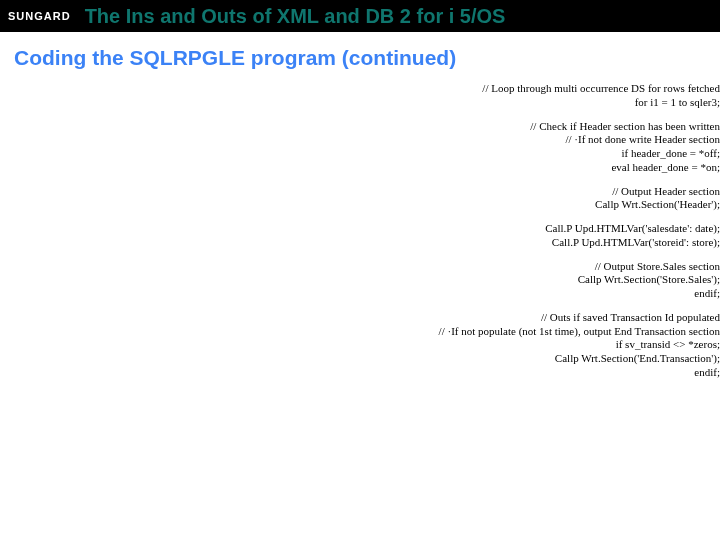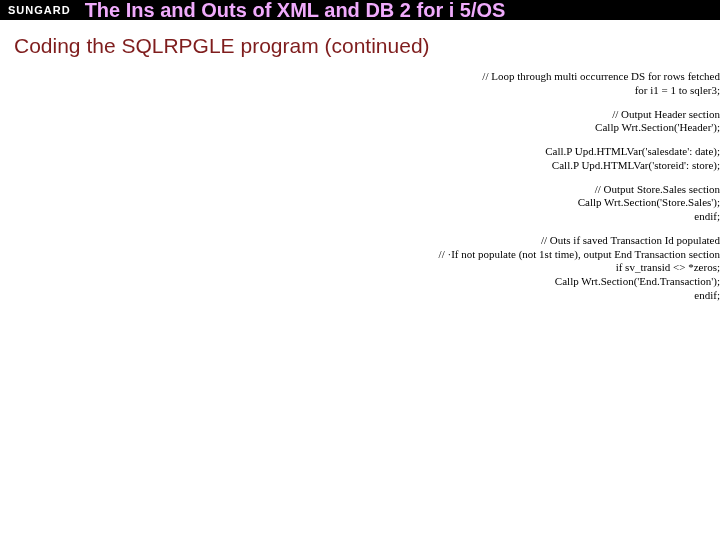--- a/index.html
+++ b/index.html
@@ -7,41 +7,41 @@
     padding: 0;
     width: 720px;
     height: 540px;
     background: white;
     font-family: Arial, sans-serif;
     overflow: hidden;
   }
   .header-bar {
     background: black;
     color: white;
-    height: 20px;
+    height: 32px;
     display: flex;
     align-items: center;
   }
   .logo-box {
     font-size: 11px;
     font-weight: bold;
     letter-spacing: 1px;
     padding: 0 10px 0 8px;
     color: white;
   }
   .header-title {
     font-size: 20px;
     font-weight: bold;
-    color: #f0abfc;
+    color: #0f766e;
     margin-left: 4px;
   }
   .section-title {
     font-size: 21px;
-    font-weight: normal;
-    color: #7f1d1d;
+    font-weight: bold;
+    color: #3b82f6;
     margin: 14px 0 12px 14px;
   }
   .code-block {
     margin-left: 36px;
     font-family: "Times New Roman", serif;
     font-size: 11px;
     line-height: 1.25;
     color: black;
   }
   .para {
@@ -58,20 +58,26 @@
 </div>
 
 <div class="section-title">Coding the SQLRPGLE program (continued)</div>
 
 <div class="code-block">
   <div class="para">
     <div>// Loop through multi occurrence DS for rows fetched</div>
     <div>  for i1 = 1 to sqler3;</div>
   </div>
   <div class="para">
+    <div>// Check if Header section has been written</div>
+    <div>// ·If not done write Header section</div>
+    <div>  if  header_done = *off;</div>
+    <div>    eval header_done = *on;</div>
+  </div>
+  <div class="para">
     <div>// Output Header section</div>
     <div>    Callp Wrt.Section('Header');</div>
   </div>
   <div class="para">
     <div>    Call.P Upd.HTMLVar('salesdate': date);</div>
     <div>    Call.P Upd.HTMLVar('storeid': store);</div>
   </div>
   <div class="para">
     <div>// Output Store.Sales section</div>
     <div>    Callp Wrt.Section('Store.Sales');</div>

